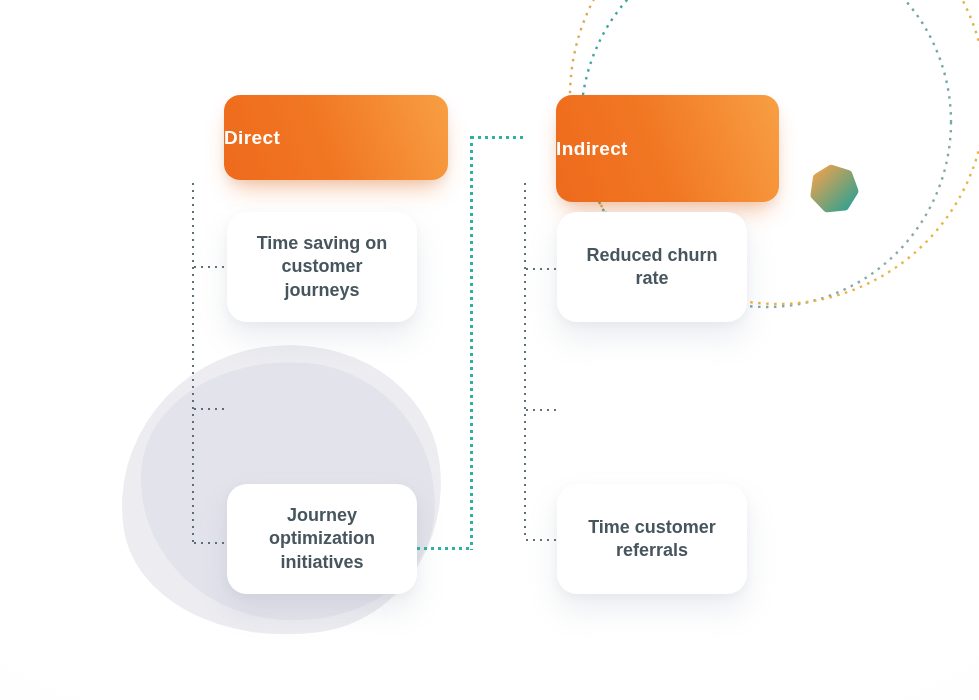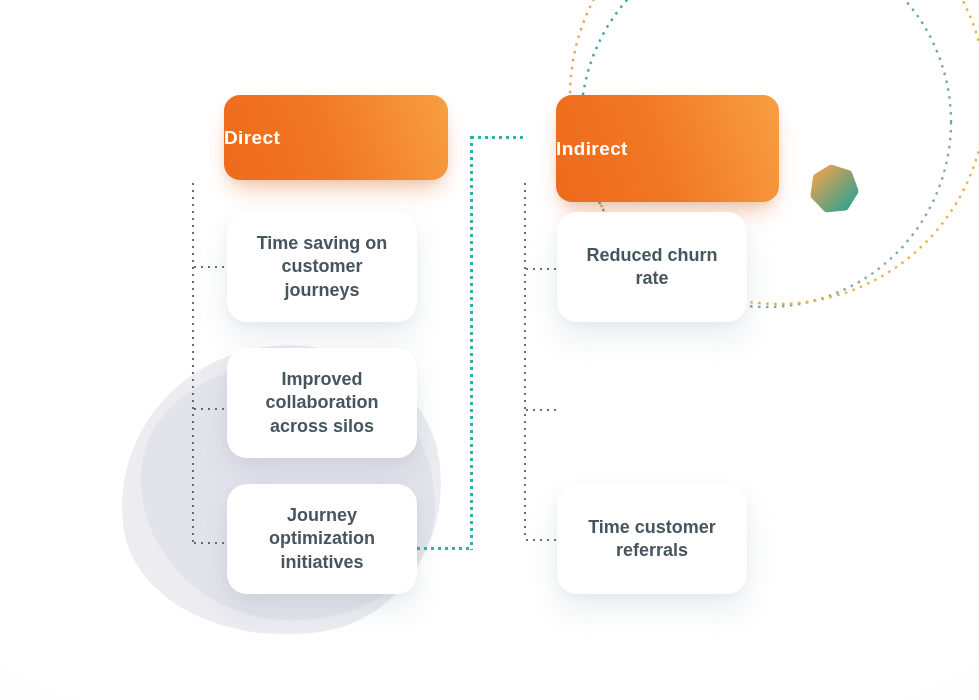--- a/index.html
+++ b/index.html
@@ -116,23 +116,20 @@
   <div class="pill pill-direct">
     <span>Direct</span>
   </div>
   <div class="pill pill-indirect">
     <span>Indirect</span>
   </div>
 
   <div class="card cL r1">
     <span>Time saving on customer journeys</span>
   </div>
-  <div class="card cL r2">
-    <span>Improved collaboration across silos</span>
-  </div>
   <div class="card cL r3">
     <span>Journey optimization initiatives</span>
   </div>
 
   <div class="card cR r1">
     <span>Reduced churn rate</span>
   </div>
   <div class="card cR r3">
     <span>Time customer referrals</span>
   </div>

